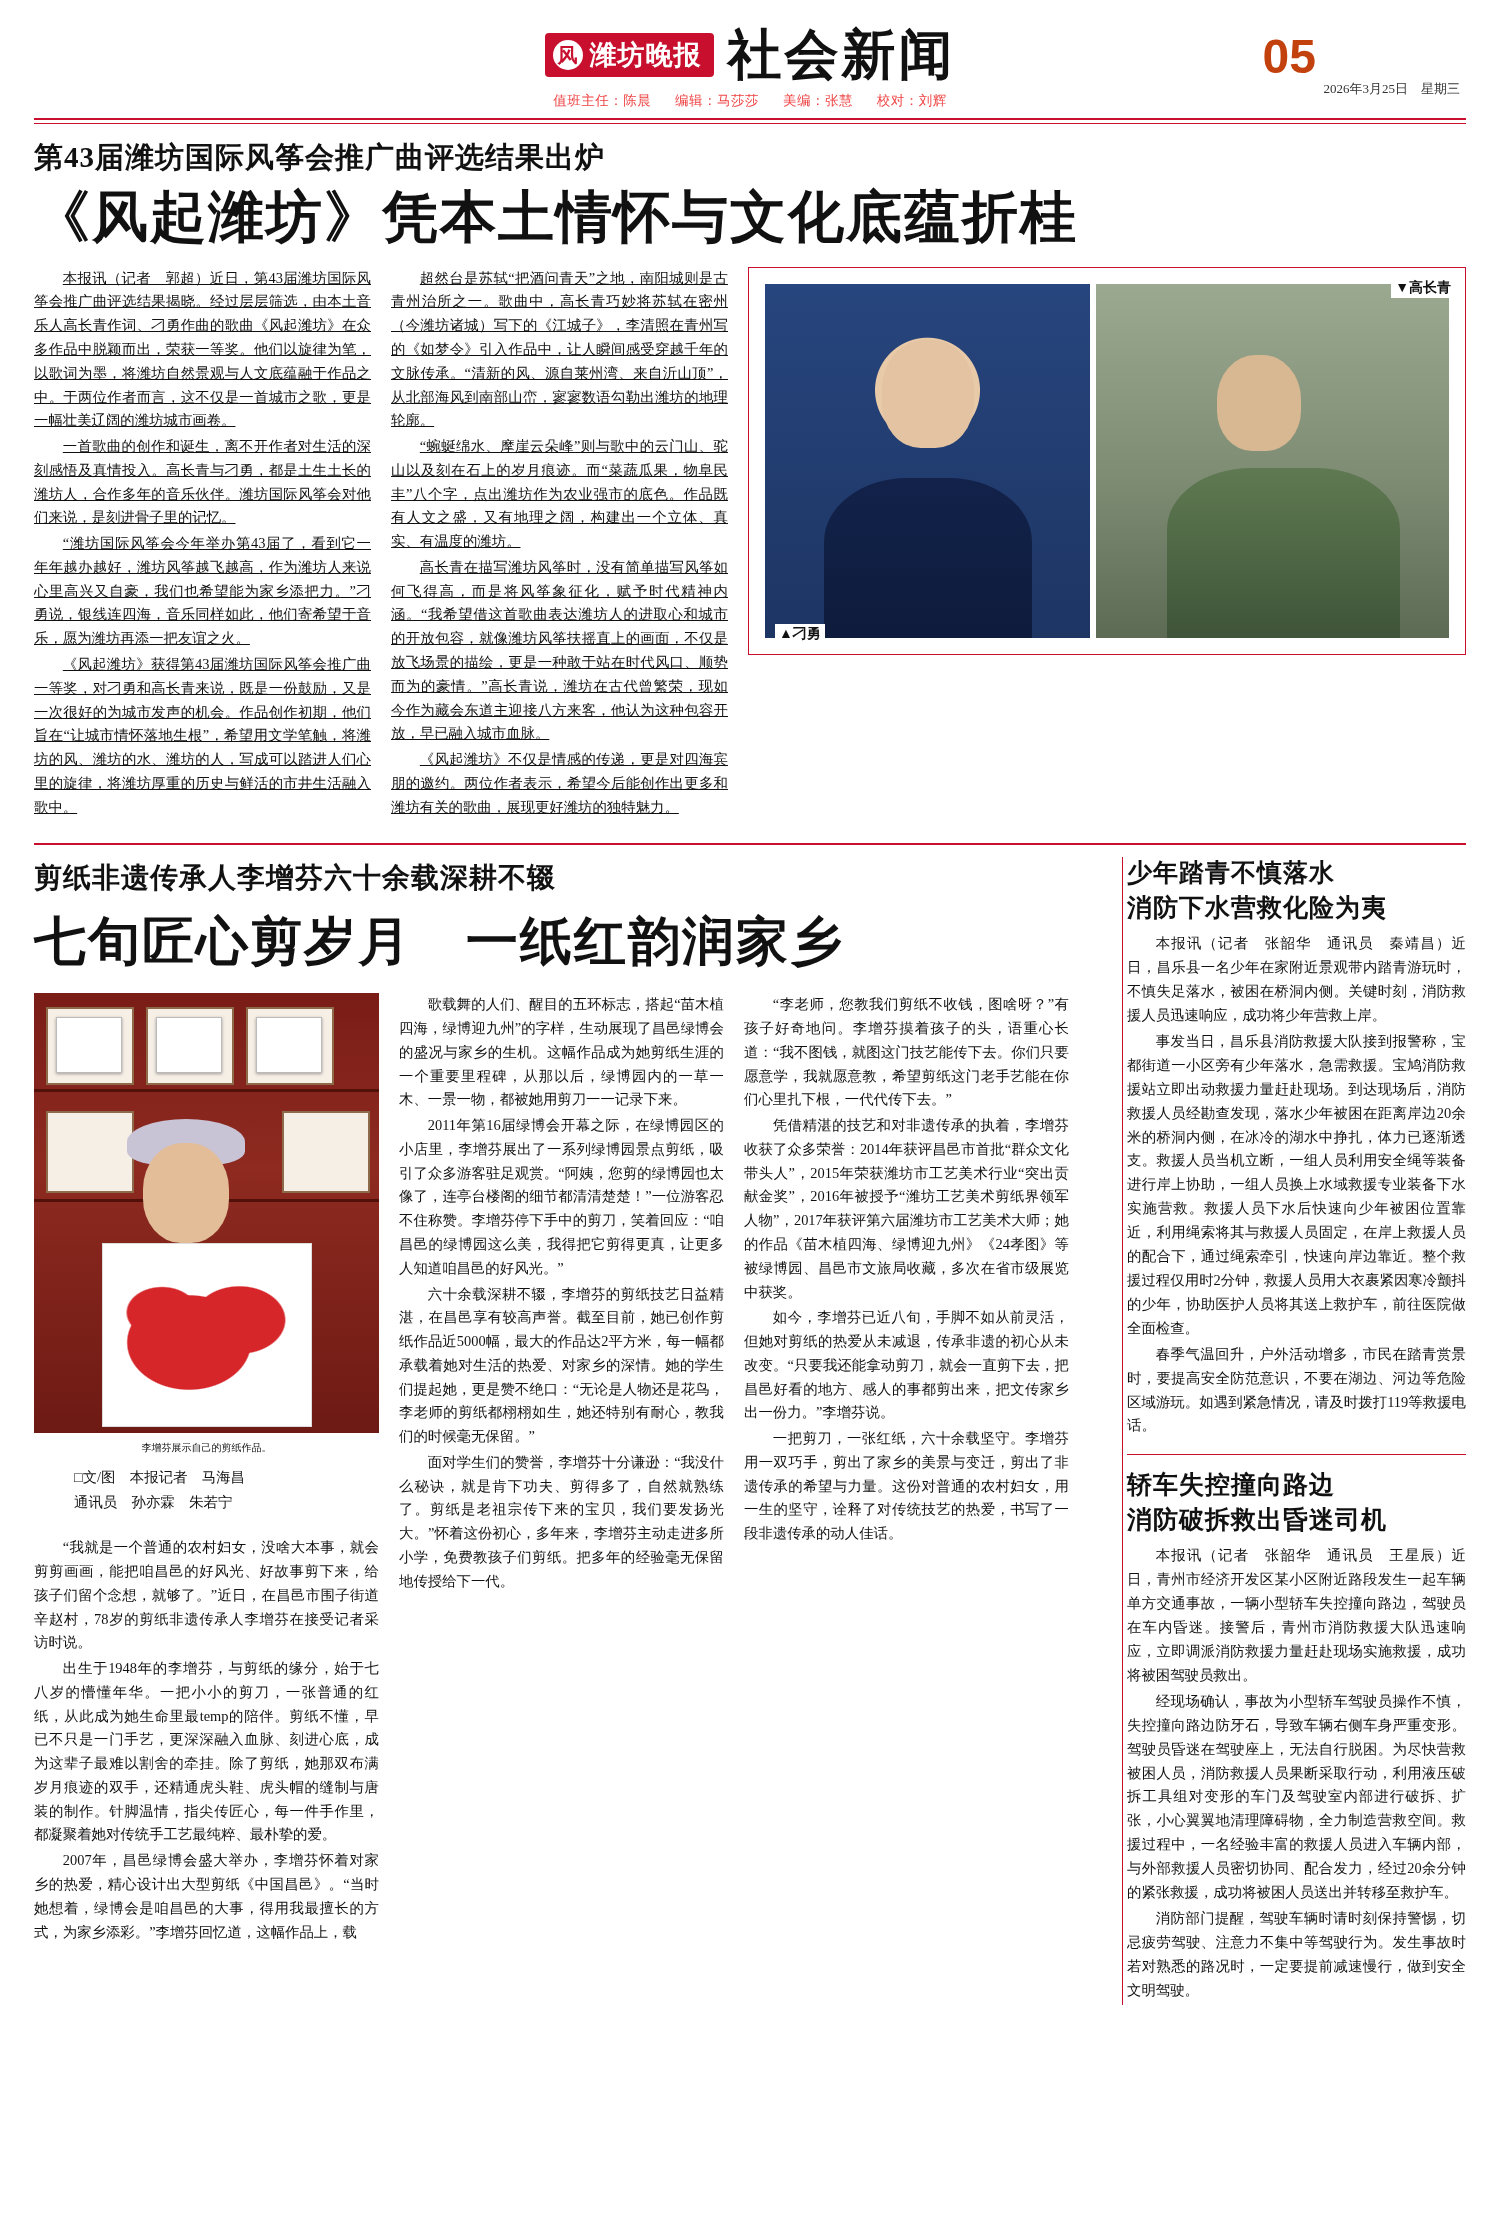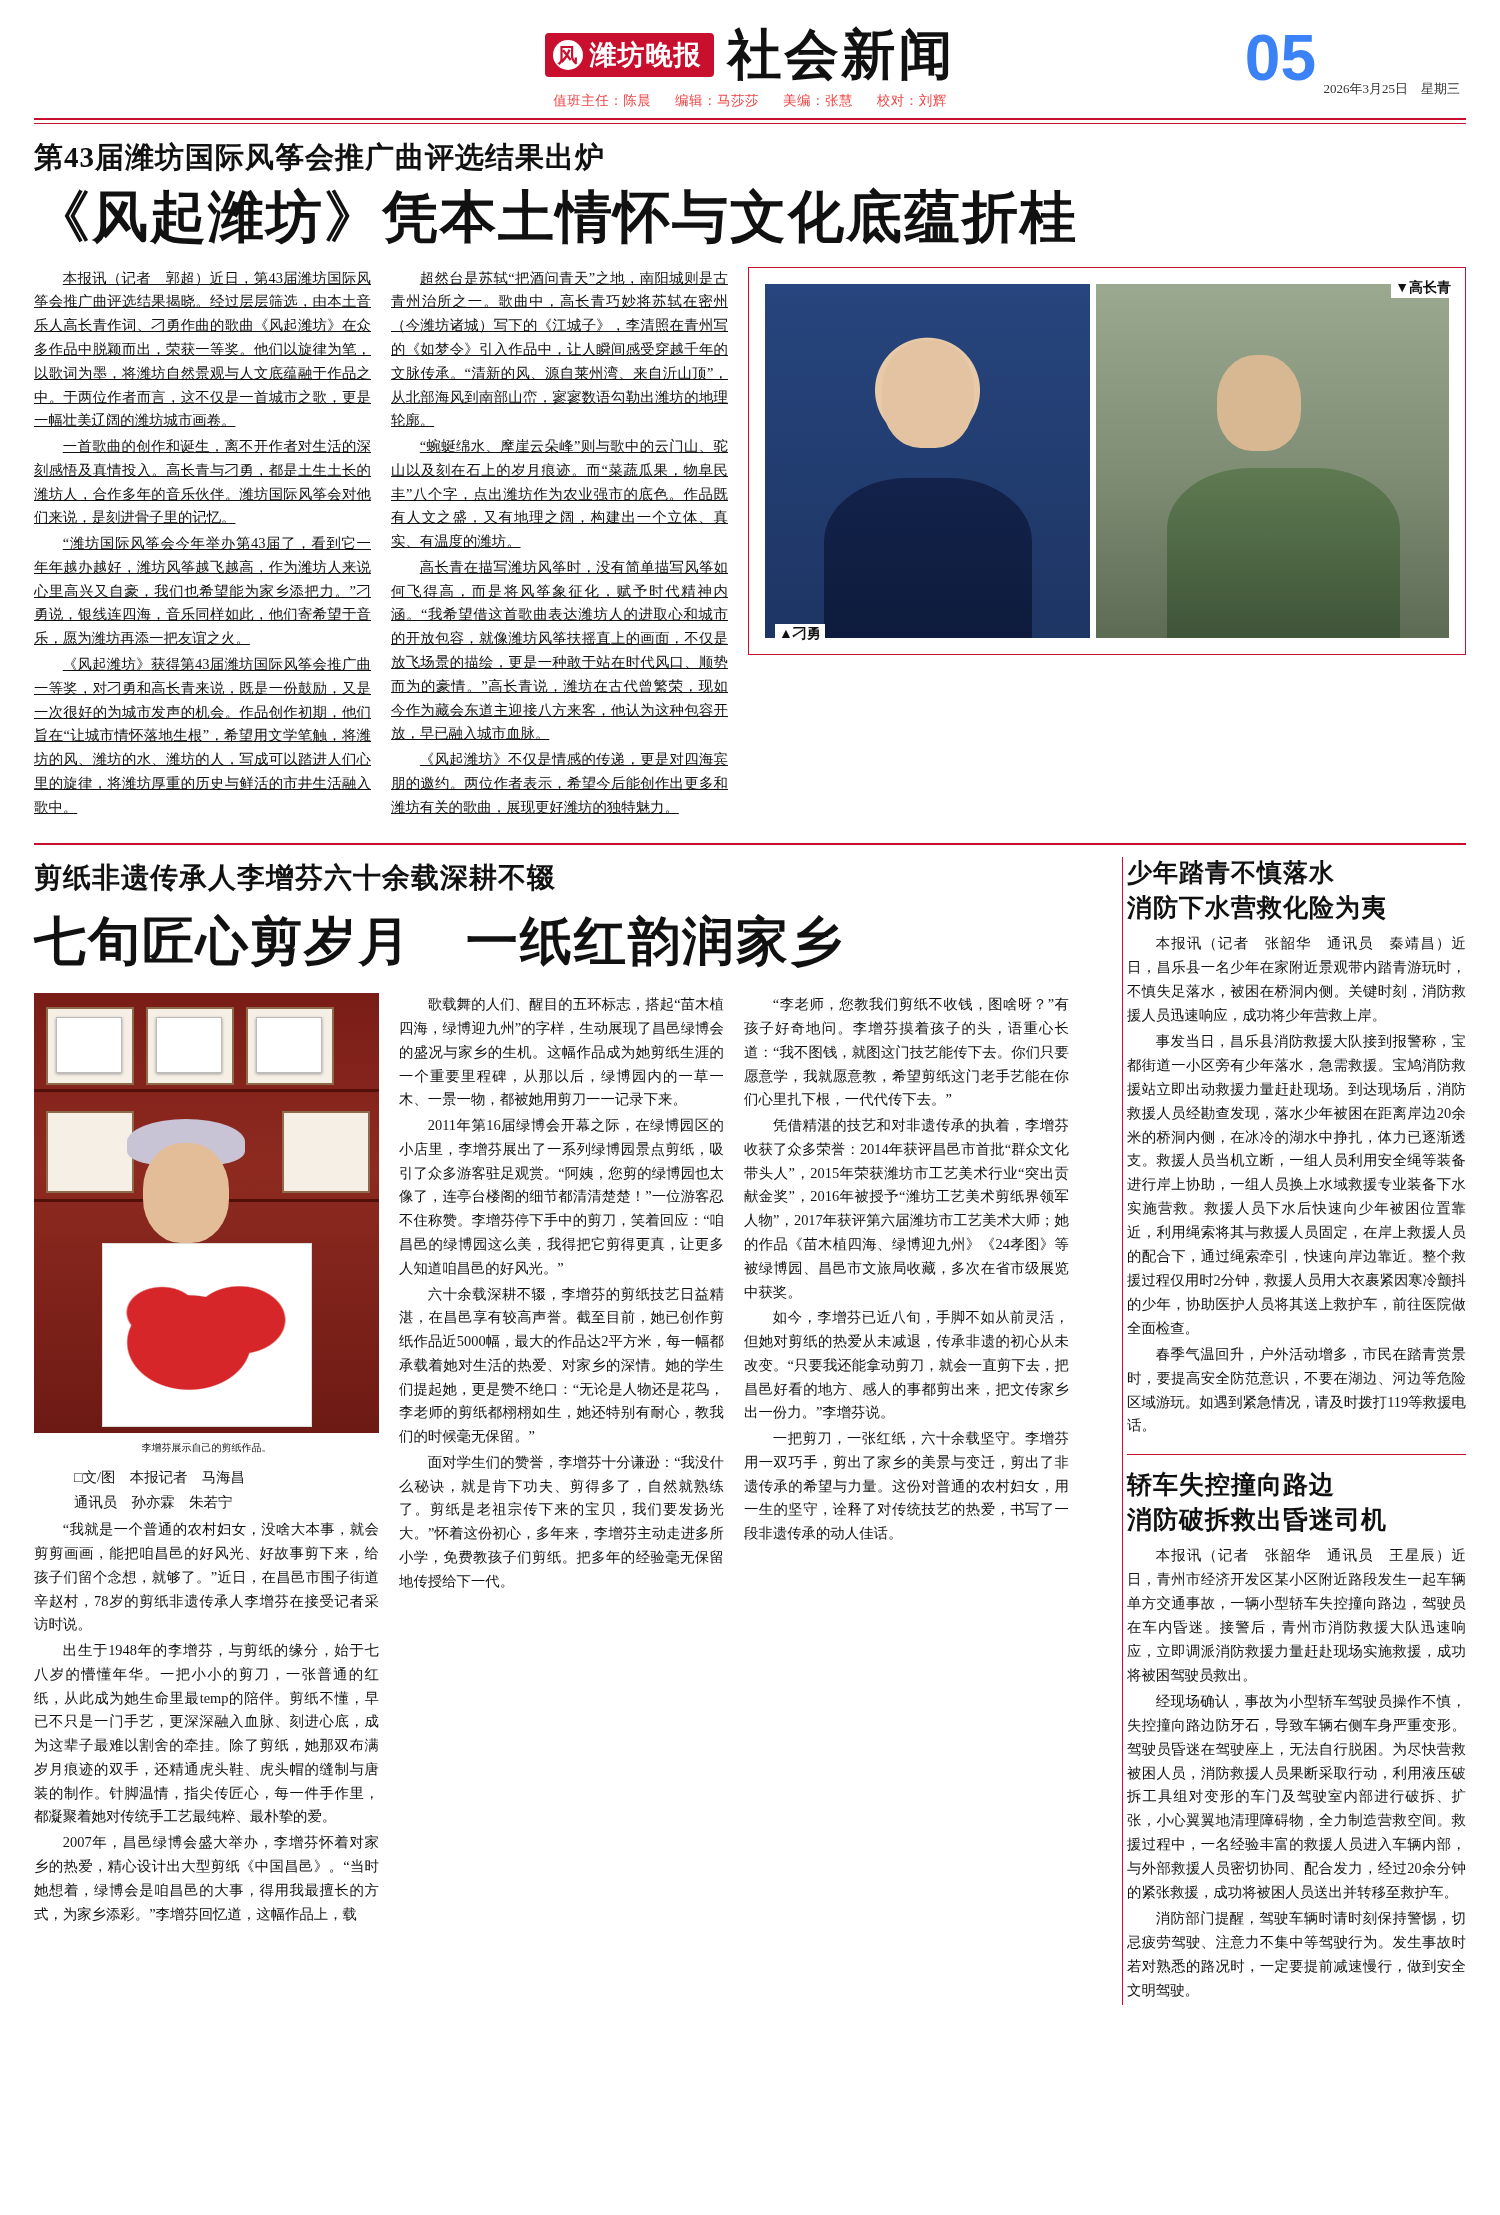--- a/index.html
+++ b/index.html
@@ -56,24 +56,24 @@
   .mast-title{
     font-size:54px;
     font-weight:bold;
     letter-spacing:3px;
     line-height:1;
     font-family:"Liberation Serif", serif;
   }
   .page-num{
     position:absolute;
     right:150px;
-    top:4px;
-    font-size:64px;
-    font-weight:bold;
-    color:#3b82f6;
+    top:11px;
+    font-size:48px;
+    font-weight:bold;
+    color:#c2410c;
     font-family:"Liberation Sans", sans-serif;
     line-height:1;
   }
   .mast-date{
     position:absolute;
     right:6px;
     top:58px;
     font-size:13px;
     color:#333;
   }
@@ -370,21 +370,21 @@
             <div class="cutout" style="left:222px;top:24px;width:64px;height:54px"></div>
             <div class="person-hat"></div>
             <div class="person-head"></div>
             <div class="horse"></div>
           </div>
           <div class="photo-caption">李增芬展示自己的剪纸作品。</div>
           <div class="byline">
             <div>□文/图　本报记者　马海昌</div>
             <div>通讯员　孙亦霖　朱若宁</div>
           </div>
-          <div class="bcol" style="width:345px;margin-top:4px">
+          <div class="bcol" style="width:345px;margin-top:22px">
             <p>“我就是一个普通的农村妇女，没啥大本事，就会剪剪画画，能把咱昌邑的好风光、好故事剪下来，给孩子们留个念想，就够了。”近日，在昌邑市围子街道辛赵村，78岁的剪纸非遗传承人李增芬在接受记者采访时说。</p>
             <p>出生于1948年的李增芬，与剪纸的缘分，始于七八岁的懵懂年华。一把小小的剪刀，一张普通的红纸，从此成为她生命里最temp的陪伴。剪纸不懂，早已不只是一门手艺，更深深融入血脉、刻进心底，成为这辈子最难以割舍的牵挂。除了剪纸，她那双布满岁月痕迹的双手，还精通虎头鞋、虎头帽的缝制与唐装的制作。针脚温情，指尖传匠心，每一件手作里，都凝聚着她对传统手工艺最纯粹、最朴挚的爱。</p>
             <p>2007年，昌邑绿博会盛大举办，李增芬怀着对家乡的热爱，精心设计出大型剪纸《中国昌邑》。“当时她想着，绿博会是咱昌邑的大事，得用我最擅长的方式，为家乡添彩。”李增芬回忆道，这幅作品上，载</p>
           </div>
         </div>
 
         <div class="bcol">
           <p>歌载舞的人们、醒目的五环标志，搭起“苗木植四海，绿博迎九州”的字样，生动展现了昌邑绿博会的盛况与家乡的生机。这幅作品成为她剪纸生涯的一个重要里程碑，从那以后，绿博园内的一草一木、一景一物，都被她用剪刀一一记录下来。</p>
           <p>2011年第16届绿博会开幕之际，在绿博园区的小店里，李增芬展出了一系列绿博园景点剪纸，吸引了众多游客驻足观赏。“阿姨，您剪的绿博园也太像了，连亭台楼阁的细节都清清楚楚！”一位游客忍不住称赞。李增芬停下手中的剪刀，笑着回应：“咱昌邑的绿博园这么美，我得把它剪得更真，让更多人知道咱昌邑的好风光。”</p>
           <p>六十余载深耕不辍，李增芬的剪纸技艺日益精湛，在昌邑享有较高声誉。截至目前，她已创作剪纸作品近5000幅，最大的作品达2平方米，每一幅都承载着她对生活的热爱、对家乡的深情。她的学生们提起她，更是赞不绝口：“无论是人物还是花鸟，李老师的剪纸都栩栩如生，她还特别有耐心，教我们的时候毫无保留。”</p>

